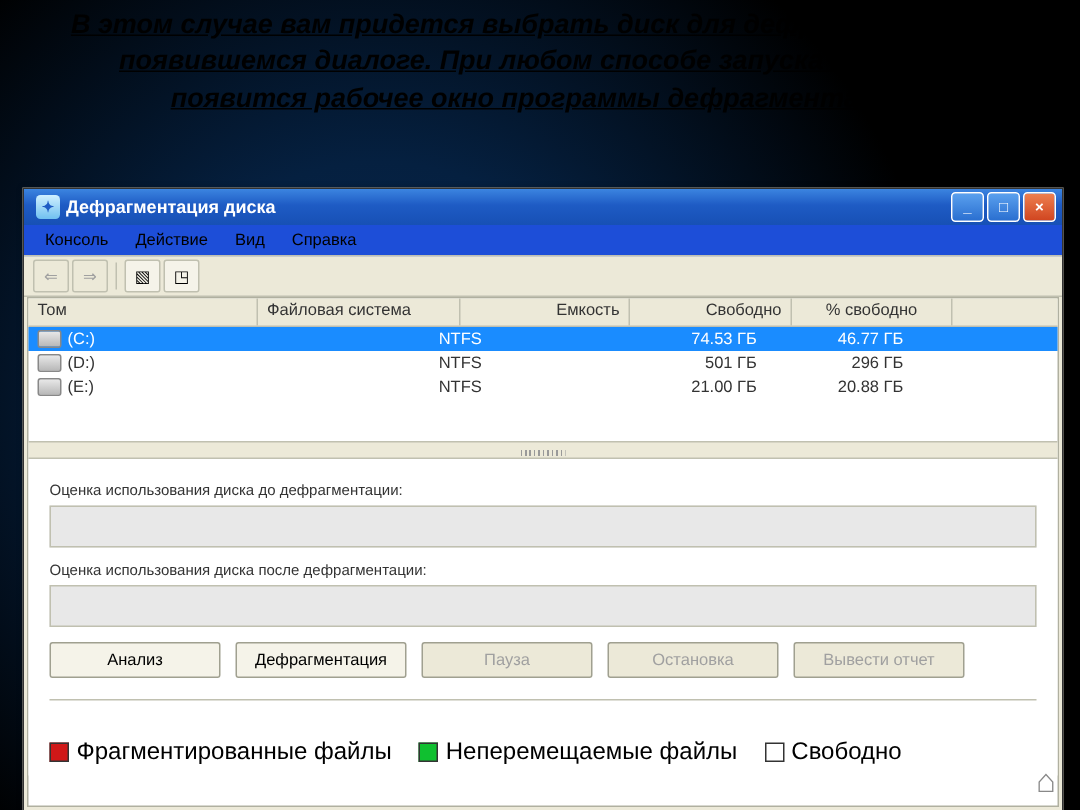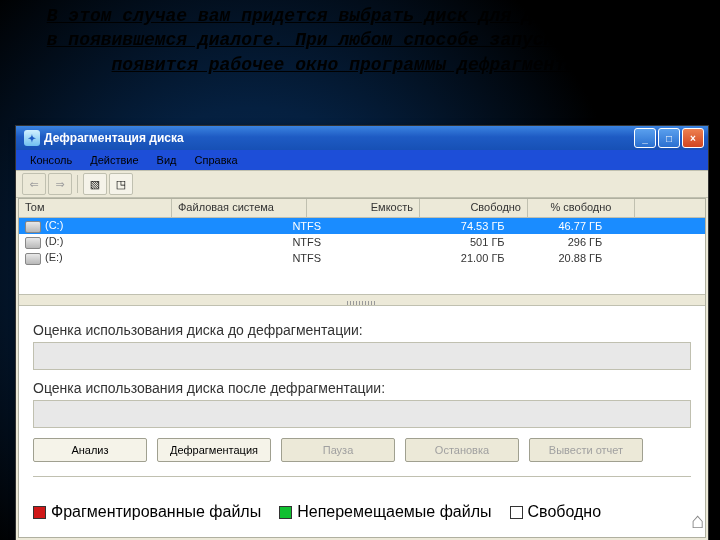--- a/index.html
+++ b/index.html
@@ -1,17 +1,17 @@
 <!DOCTYPE html>
 <html><head>
 <meta charset="utf-8">
 <style>
   html,body{margin:0;padding:0;width:720px;height:540px;font-family:Tahoma,Arial,sans-serif;font-size:11px;background:#000;overflow:hidden}
   .slide{width:720px;height:540px;background:radial-gradient(circle at 35% 50%,#0a2850 0%,#052040 30%,#000 70%);position:relative}
-  .caption{width:640px;margin:0 auto;padding:4px 40px 0;color:#000;font-style:italic;font-weight:bold;text-align:center;font-size:18px;line-height:1.35;text-decoration:underline;font-family:Liberation Mono, monospace}
+  .caption{width:640px;margin:0 auto;padding:4px 40px 0;color:#000;font-style:italic;font-weight:bold;text-align:center;font-size:18px;line-height:1.35;text-decoration:underline;font-family:Liberation Sans, sans-serif}
   .app{position:absolute;left:15px;top:125px;width:692px;height:414px;background:#ece9d8;border:1px solid #333;box-shadow:2px 2px 6px rgba(0,0,0,.6)}
   .titlebar{height:24px;background:linear-gradient(to bottom,#3b84e0 0%,#1e5bc4 45%,#1750b5 100%);display:flex;align-items:center;color:#fff;font-weight:bold;font-size:12px;padding:0 4px}
   .titlebar .ticon{width:16px;height:16px;margin:0 4px;display:flex;align-items:center;justify-content:center;color:#1e5bc4;background:linear-gradient(#d0f0ff,#70c0f0);border-radius:3px;font-size:10px;font-style:normal}
   .titlebar .ttxt{flex:1}
   .winbtns{display:flex;gap:2px}
   .winbtn{width:20px;height:18px;border:1px solid #fff;border-radius:3px;display:flex;align-items:center;justify-content:center;color:#fff;font-size:10px;font-weight:bold;background:linear-gradient(#5aa0ee,#2a6fd0)}
   .winbtn.close{background:linear-gradient(#ee8050,#d04520)}
   .menubar{height:20px;background:#1d4ed8;display:flex;align-items:center;gap:2px;padding:0 6px;border-bottom:1px solid #c0c0b0;font-size:11px}
   .menubar span{padding:2px 8px;cursor:default}
   .toolbar{height:26px;background:#ece9d8;border-bottom:1px solid #c0c0b0;display:flex;align-items:center;padding:0 6px;gap:2px}
@@ -22,21 +22,21 @@
   .grid-head{display:flex;background:#ece9d8;border-bottom:1px solid #c0c0b0;height:18px}
   .gh{border-right:1px solid #c0c0b0;padding:2px 6px;font-size:11px;color:#333;overflow:hidden;white-space:nowrap}
   .grid-body{}
   .row{display:flex;height:16px;align-items:center;font-size:11px;color:#333}
   .row.sel{background:#1a8cff;color:#fff}
   .cell{padding:0 6px;overflow:hidden;white-space:nowrap}
   .dicon{width:14px;height:10px;display:inline-block;margin-right:4px;border:1px solid #888;border-radius:2px;background:linear-gradient(#e8e8e8,#b8b8b8);vertical-align:middle}
   .splitter{height:10px;background:#ece9d8;border-top:1px solid #c0c0b0;border-bottom:1px solid #c0c0b0;margin-top:28px;position:relative;text-align:center}
   .splitter .grip{display:inline-block;width:30px;height:4px;background:repeating-linear-gradient(90deg,#999 0 1px,transparent 1px 3px);margin-top:3px}
   .lower{padding:10px 14px 6px;background:#fff}
-  .lbl{font-size:14px;color:#333;margin:6px 0 4px}
+  .lbl{font-size:10px;color:#333;margin:6px 0 4px}
   .bar{height:26px;background:#e8e8e8;border:1px solid #c0c0b0;margin-bottom:10px}
   .btnrow{display:flex;gap:10px;margin:0 0 14px}
   .btn{min-width:92px;height:22px;display:flex;align-items:center;justify-content:center;font-size:11px;border:1px solid #a0a090;background:#f5f3e9;border-radius:2px;padding:0 10px}
   .btn.dis{color:#a0a0a0;background:#ece9d8}
   .legend{border-top:1px solid #c0c0b0;padding-top:26px;display:flex;flex-wrap:wrap;gap:6px 18px;font-size:16px;}
   .sw{width:11px;height:11px;border:1px solid #333;display:inline-block;margin-right:5px;vertical-align:middle}
   .home-icon{position:absolute;right:16px;bottom:6px;color:#888;font-size:22px}
   
   .c0{width:140px}.c1{width:130px}.c2{width:122px}.c3{width:100px;text-align:right}.c4{width:95px;text-align:right}.c5{width:94px;text-align:center}
 </style>

